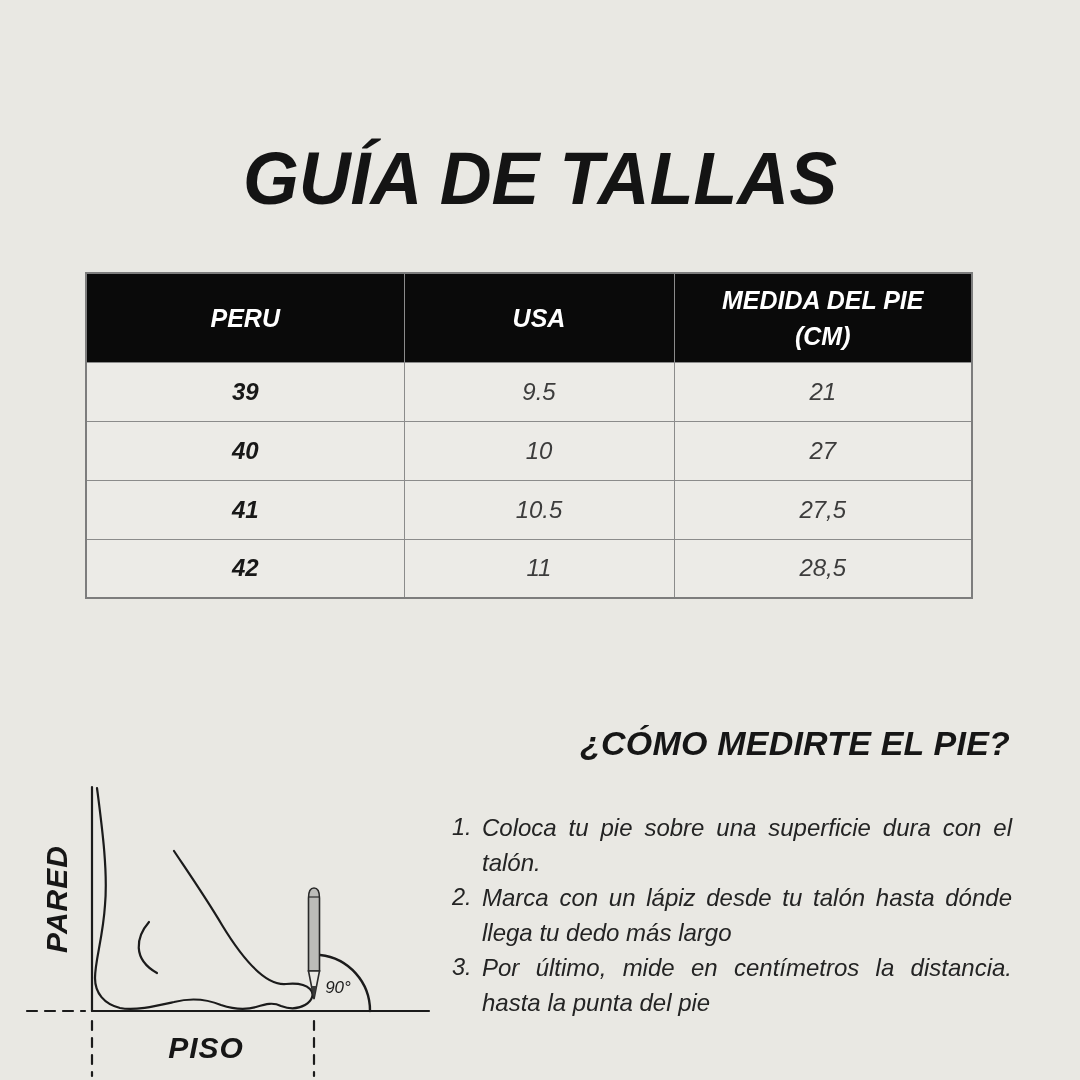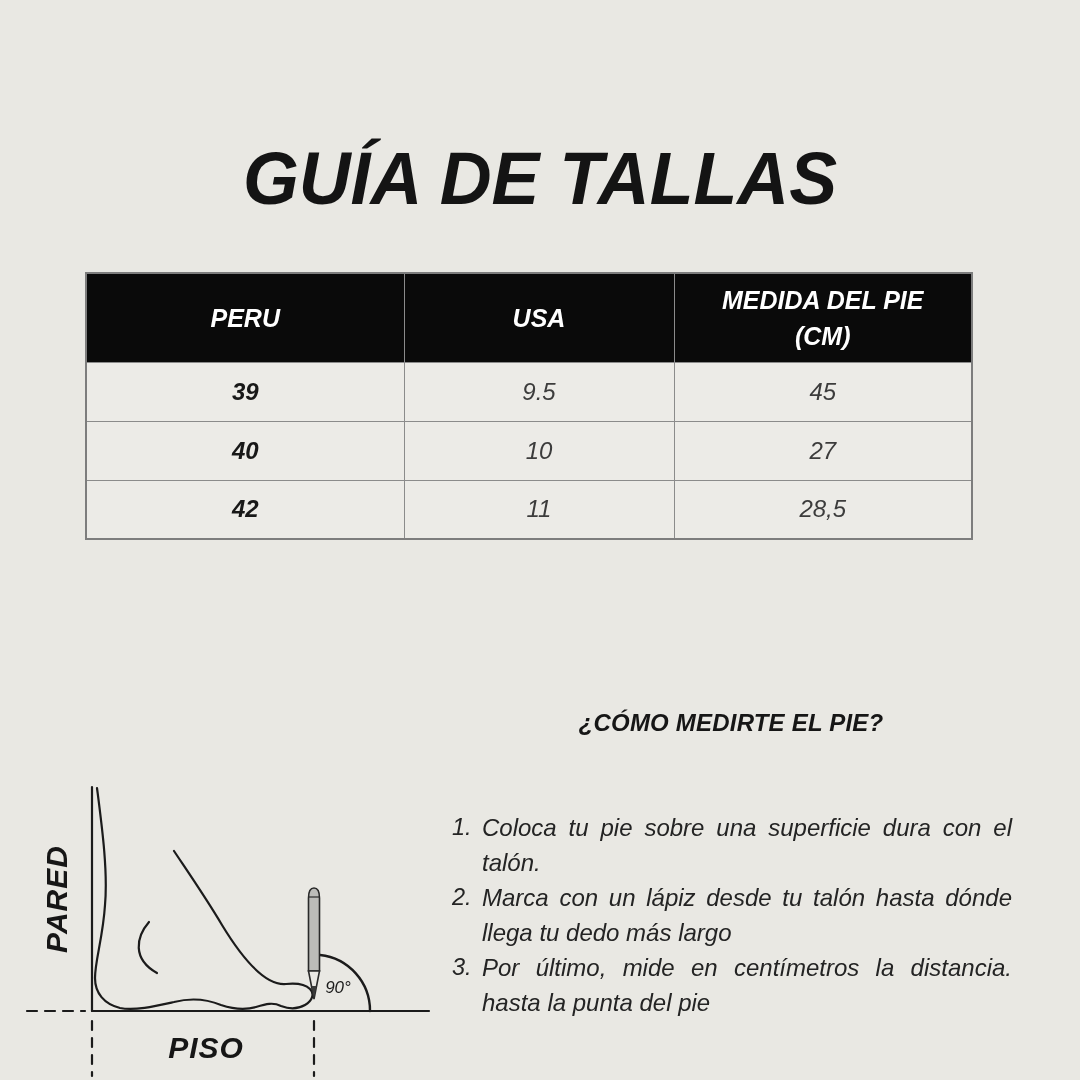--- a/index.html
+++ b/index.html
@@ -35,22 +35,22 @@
     border:1px solid var(--border); white-space:pre-line; line-height:1.45;
   }
   .size-table td{
     height:59px; background:var(--cell-bg); text-align:center; vertical-align:middle;
     font-size:24px; color:#3c3c3c; border:1px solid var(--border);margin-left:30px;
   }
   .size-table td.peru{font-weight:700; color:#181818;}
 
   
   .howto-heading{
-    position:absolute; left:452px; top:709px; width:558px;
-    text-align:center; font-size:24px; font-weight:700; color:#161616;
+    position:absolute; left:452px; top:724px; width:558px;
+    text-align:right; font-size:34px; font-weight:700; color:#161616;
     letter-spacing:.2px;
   }
   ol.steps{
     position:absolute; left:452px; top:810px; width:560px; list-style:none;
   }
   ol.steps li{display:flex; align-items:flex-start;}
   ol.steps .num{
     flex:0 0 30px; font-size:23.5px; line-height:35px; color:#242424;
   }
   ol.steps p{
@@ -80,26 +80,31 @@
         <th>PERU</th>
         <th>USA</th>
         <th>MEDIDA DEL PIE
 (CM)</th>
       </tr>
     </thead>
     <tbody>
       <tr>
         <td class="peru">39</td>
         <td>9.5</td>
-        <td>45</td>
+        <td>21</td>
       </tr>
       <tr>
         <td class="peru">40</td>
         <td>10</td>
         <td>27</td>
+      </tr>
+      <tr>
+        <td class="peru">41</td>
+        <td>10.5</td>
+        <td>27,5</td>
       </tr>
       <tr>
         <td class="peru">42</td>
         <td>11</td>
         <td>28,5</td>
       </tr>
     </tbody>
   </table>
 
   <h2 class="howto-heading">¿CÓMO MEDIRTE EL PIE?</h2>

